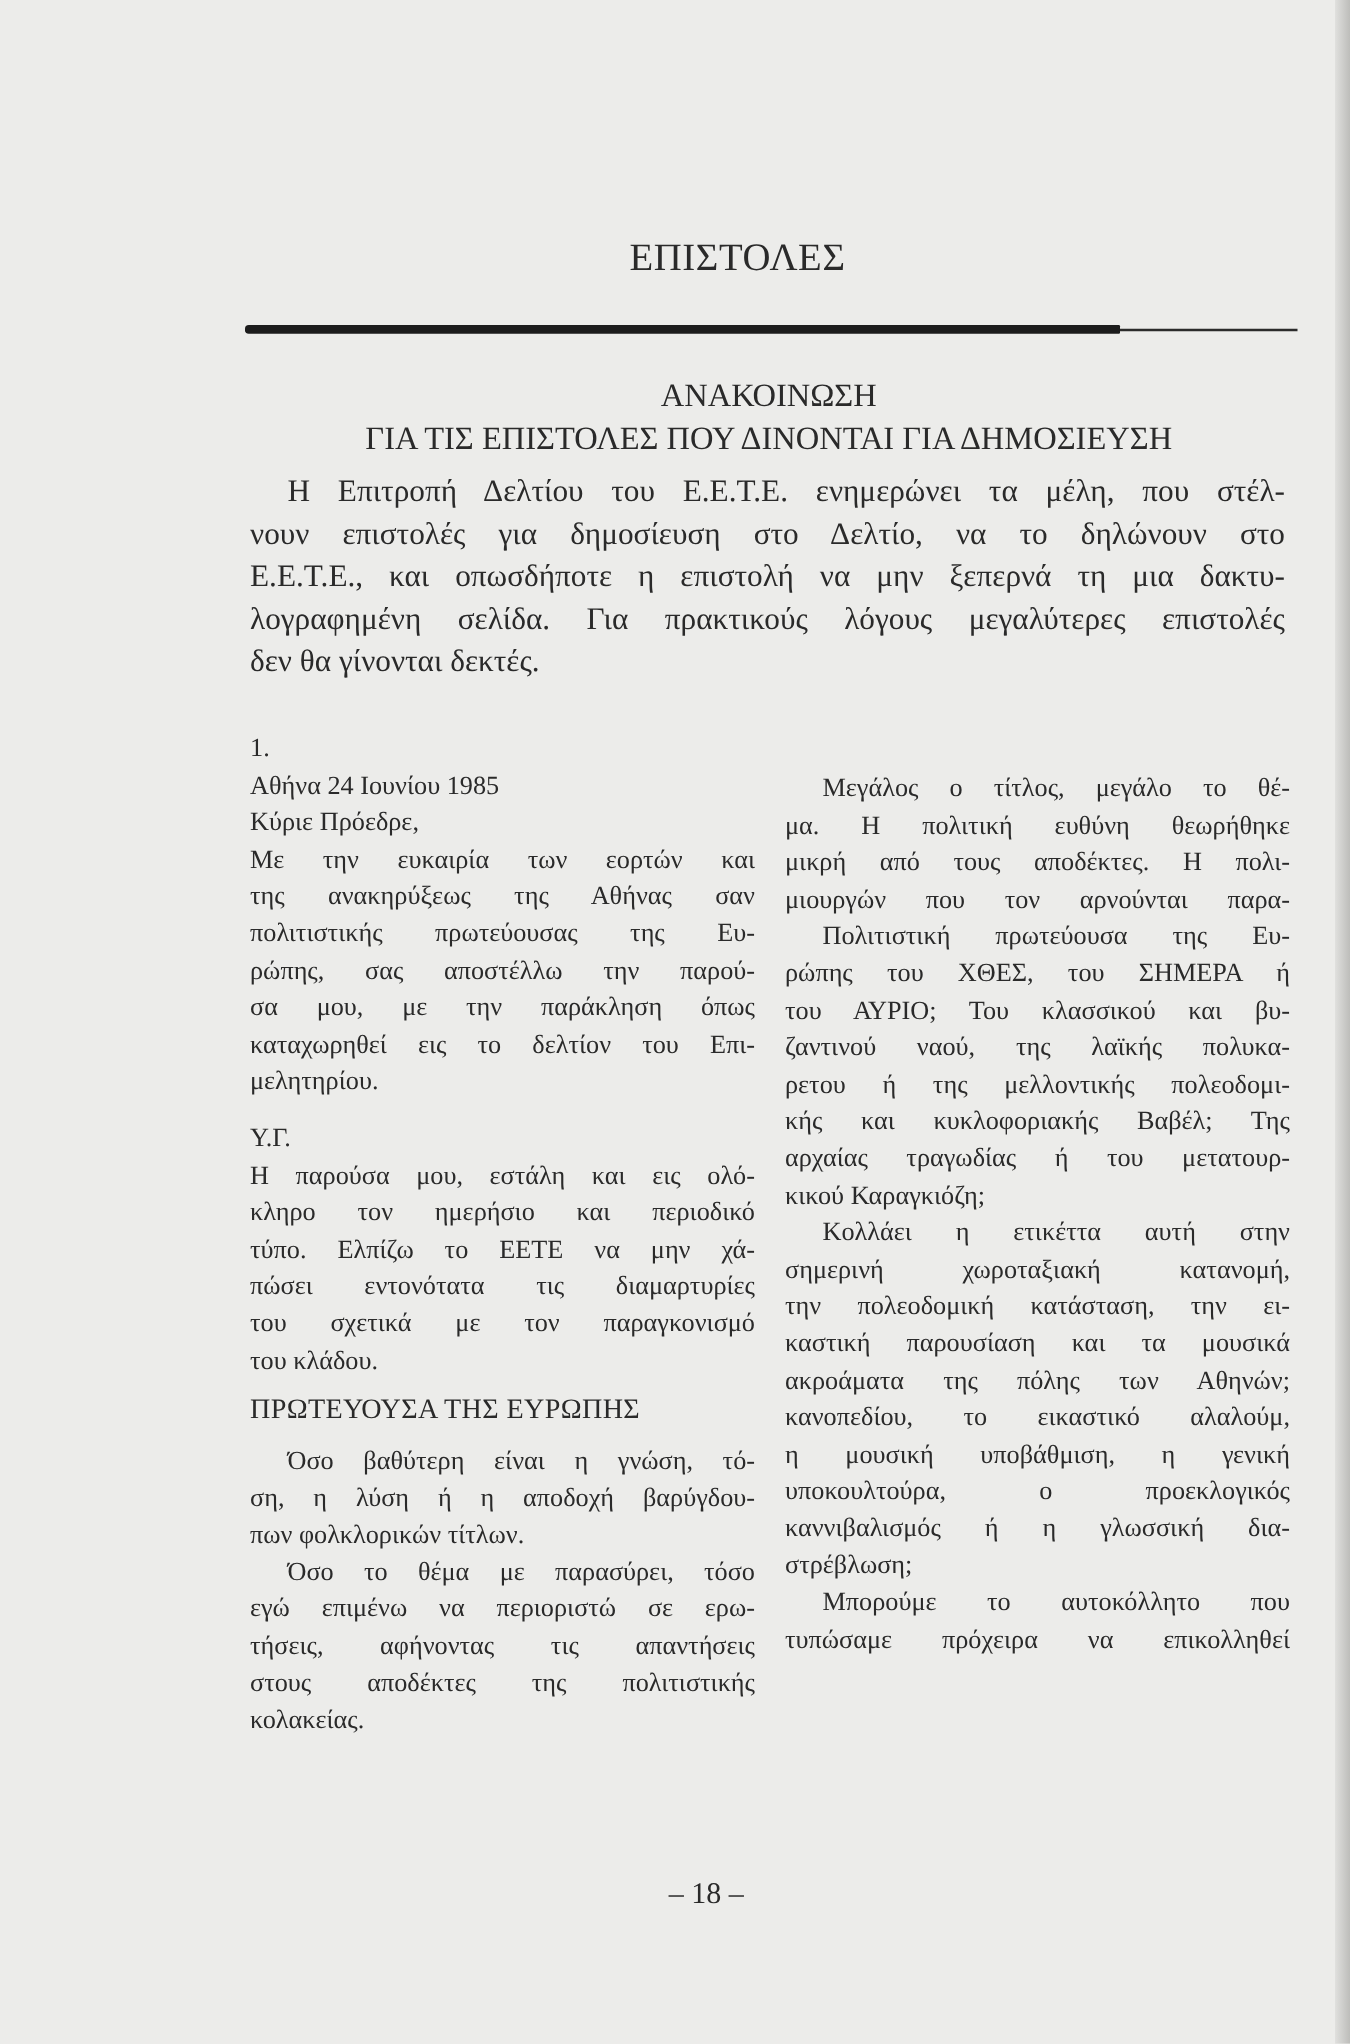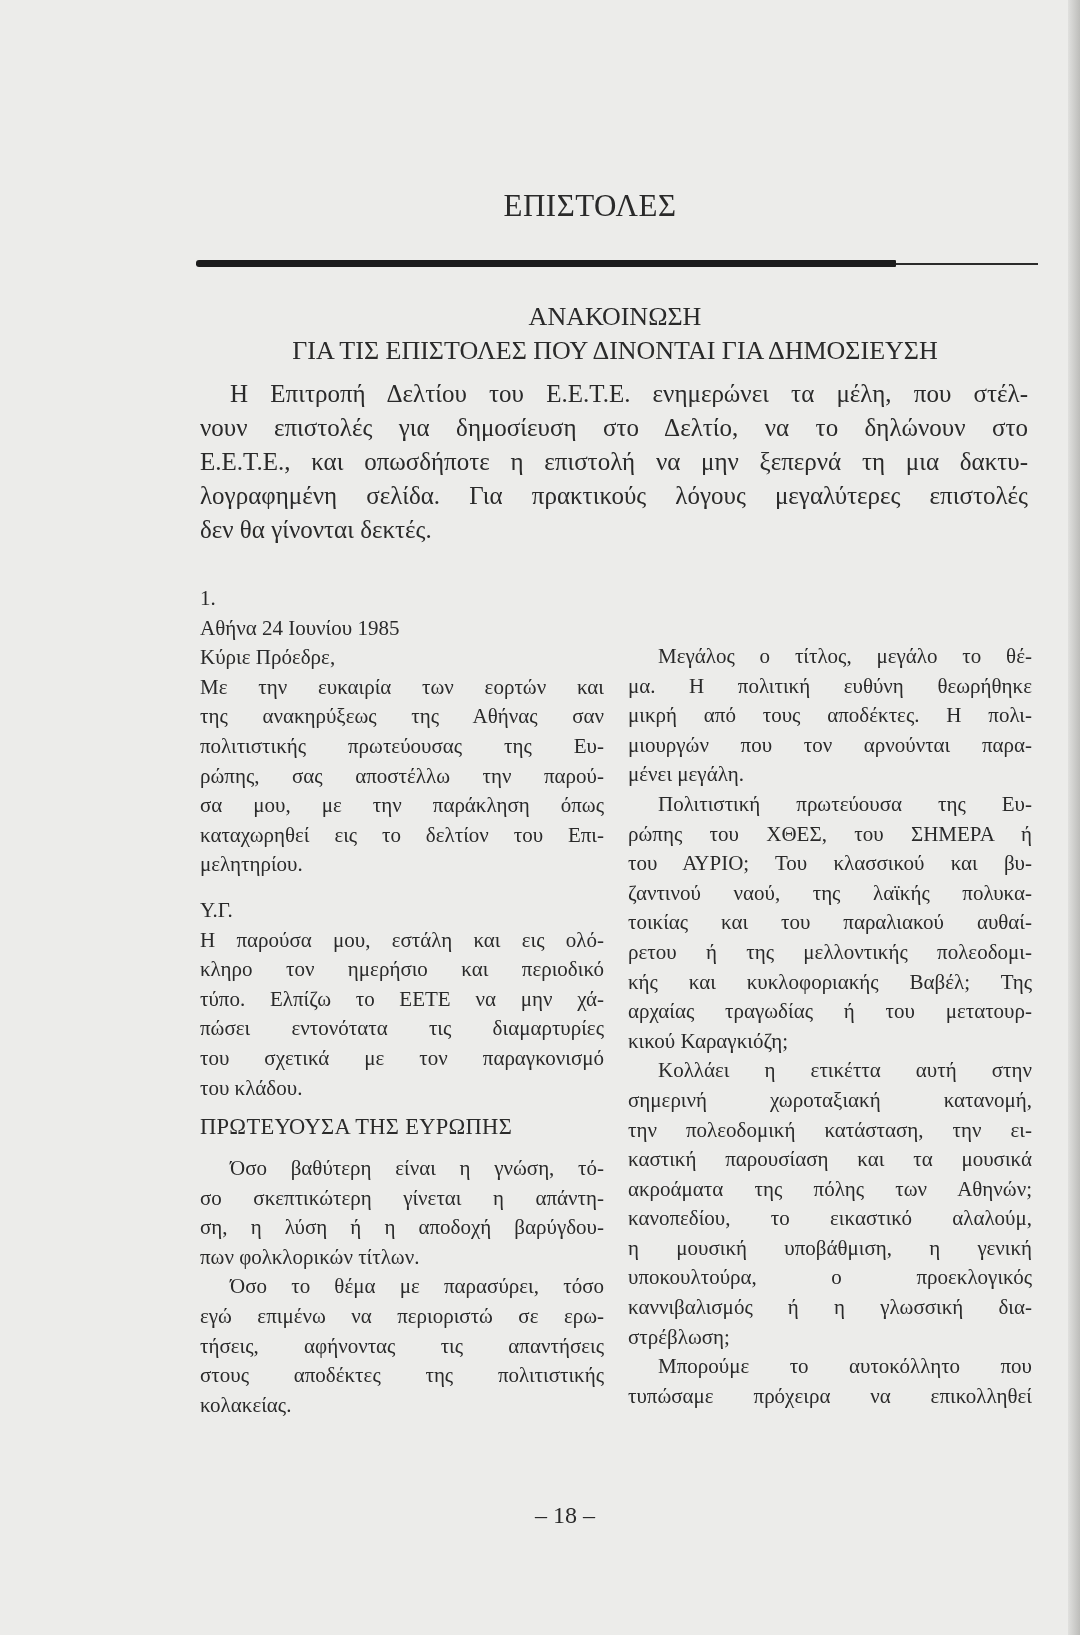--- a/index.html
+++ b/index.html
@@ -38,21 +38,21 @@
     font-size: 25px; line-height: 34px; text-align: justify;
   }
   .announce-body .line { display: block; white-space: nowrap; text-align-last: justify; }
   .announce-body .line.last { text-align-last: left; }
   .announce-body .line.first { padding-left: 30px; }
 
   .col {
     position: absolute; width: 404px; font-size: 21px; line-height: 29.6px;
   }
   .col-left { left: 200px; top: 584px; }
-  .col-right { left: 628px; top: 642px; }
+  .col-right { left: 628px; top: 616px; }
   .col .line { display: block; white-space: nowrap; text-align: justify; text-align-last: justify; }
   .col .line.last { text-align-last: left; }
   .col .line.indent { padding-left: 30px; }
   .col .gap { display: block; height: 16px; }
   .col .heading { display: block; font-size: 22.5px; line-height: 31px; white-space: nowrap; letter-spacing: 0.3px; }
   .col .heading-block { margin: 8px 0 12px 0; display: block; }
 
   .page-number {
     position: absolute; top: 1502px; left: 0; width: 1130px;
     text-align: center; font-size: 24px;
@@ -104,47 +104,44 @@
     <span class="line">τύπο. Ελπίζω το ΕΕΤΕ να μην χά-</span>
     <span class="line">πώσει εντονότατα τις διαμαρτυρίες</span>
     <span class="line">του σχετικά με τον παραγκονισμό</span>
     <span class="line last">του κλάδου.</span>
   </div>
   <div class="heading-block">
     <span class="heading">ΠΡΩΤΕΥΟΥΣΑ ΤΗΣ ΕΥΡΩΠΗΣ</span>
   </div>
   <div>
     <span class="line indent">Όσο βαθύτερη είναι η γνώση, τό-</span>
-    <span class="line">σο σκεπτικώτερη γίνεται η απάντη-</span>
     <span class="line">ση, η λύση ή η αποδοχή βαρύγδου-</span>
     <span class="line last">πων φολκλορικών τίτλων.</span>
   </div>
   <div>
     <span class="line indent">Όσο το θέμα με παρασύρει, τόσο</span>
     <span class="line">εγώ επιμένω να περιοριστώ σε ερω-</span>
     <span class="line">τήσεις, αφήνοντας τις απαντήσεις</span>
     <span class="line">στους αποδέκτες της πολιτιστικής</span>
     <span class="line last">κολακείας.</span>
   </div>
 </div>
 
 <div class="col col-right">
   <div>
     <span class="line indent">Μεγάλος ο τίτλος, μεγάλο το θέ-</span>
     <span class="line">μα. Η πολιτική ευθύνη θεωρήθηκε</span>
     <span class="line">μικρή από τους αποδέκτες. Η πολι-</span>
     <span class="line">μιουργών που τον αρνούνται παρα-</span>
-    <span class="line last">μένει μεγάλη.</span>
   </div>
   <div>
     <span class="line indent">Πολιτιστική πρωτεύουσα της Ευ-</span>
     <span class="line">ρώπης του ΧΘΕΣ, του ΣΗΜΕΡΑ ή</span>
     <span class="line">του ΑΥΡΙΟ; Του κλασσικού και βυ-</span>
     <span class="line">ζαντινού ναού, της λαϊκής πολυκα-</span>
-    <span class="line">τοικίας και του παραλιακού αυθαί-</span>
     <span class="line">ρετου ή της μελλοντικής πολεοδομι-</span>
     <span class="line">κής και κυκλοφοριακής Βαβέλ; Της</span>
     <span class="line">αρχαίας τραγωδίας ή του μετατουρ-</span>
     <span class="line last">κικού Καραγκιόζη;</span>
   </div>
   <div>
     <span class="line indent">Κολλάει η ετικέττα αυτή στην</span>
     <span class="line">σημερινή χωροταξιακή κατανομή,</span>
     <span class="line">την πολεοδομική κατάσταση, την ει-</span>
     <span class="line">καστική παρουσίαση και τα μουσικά</span>

